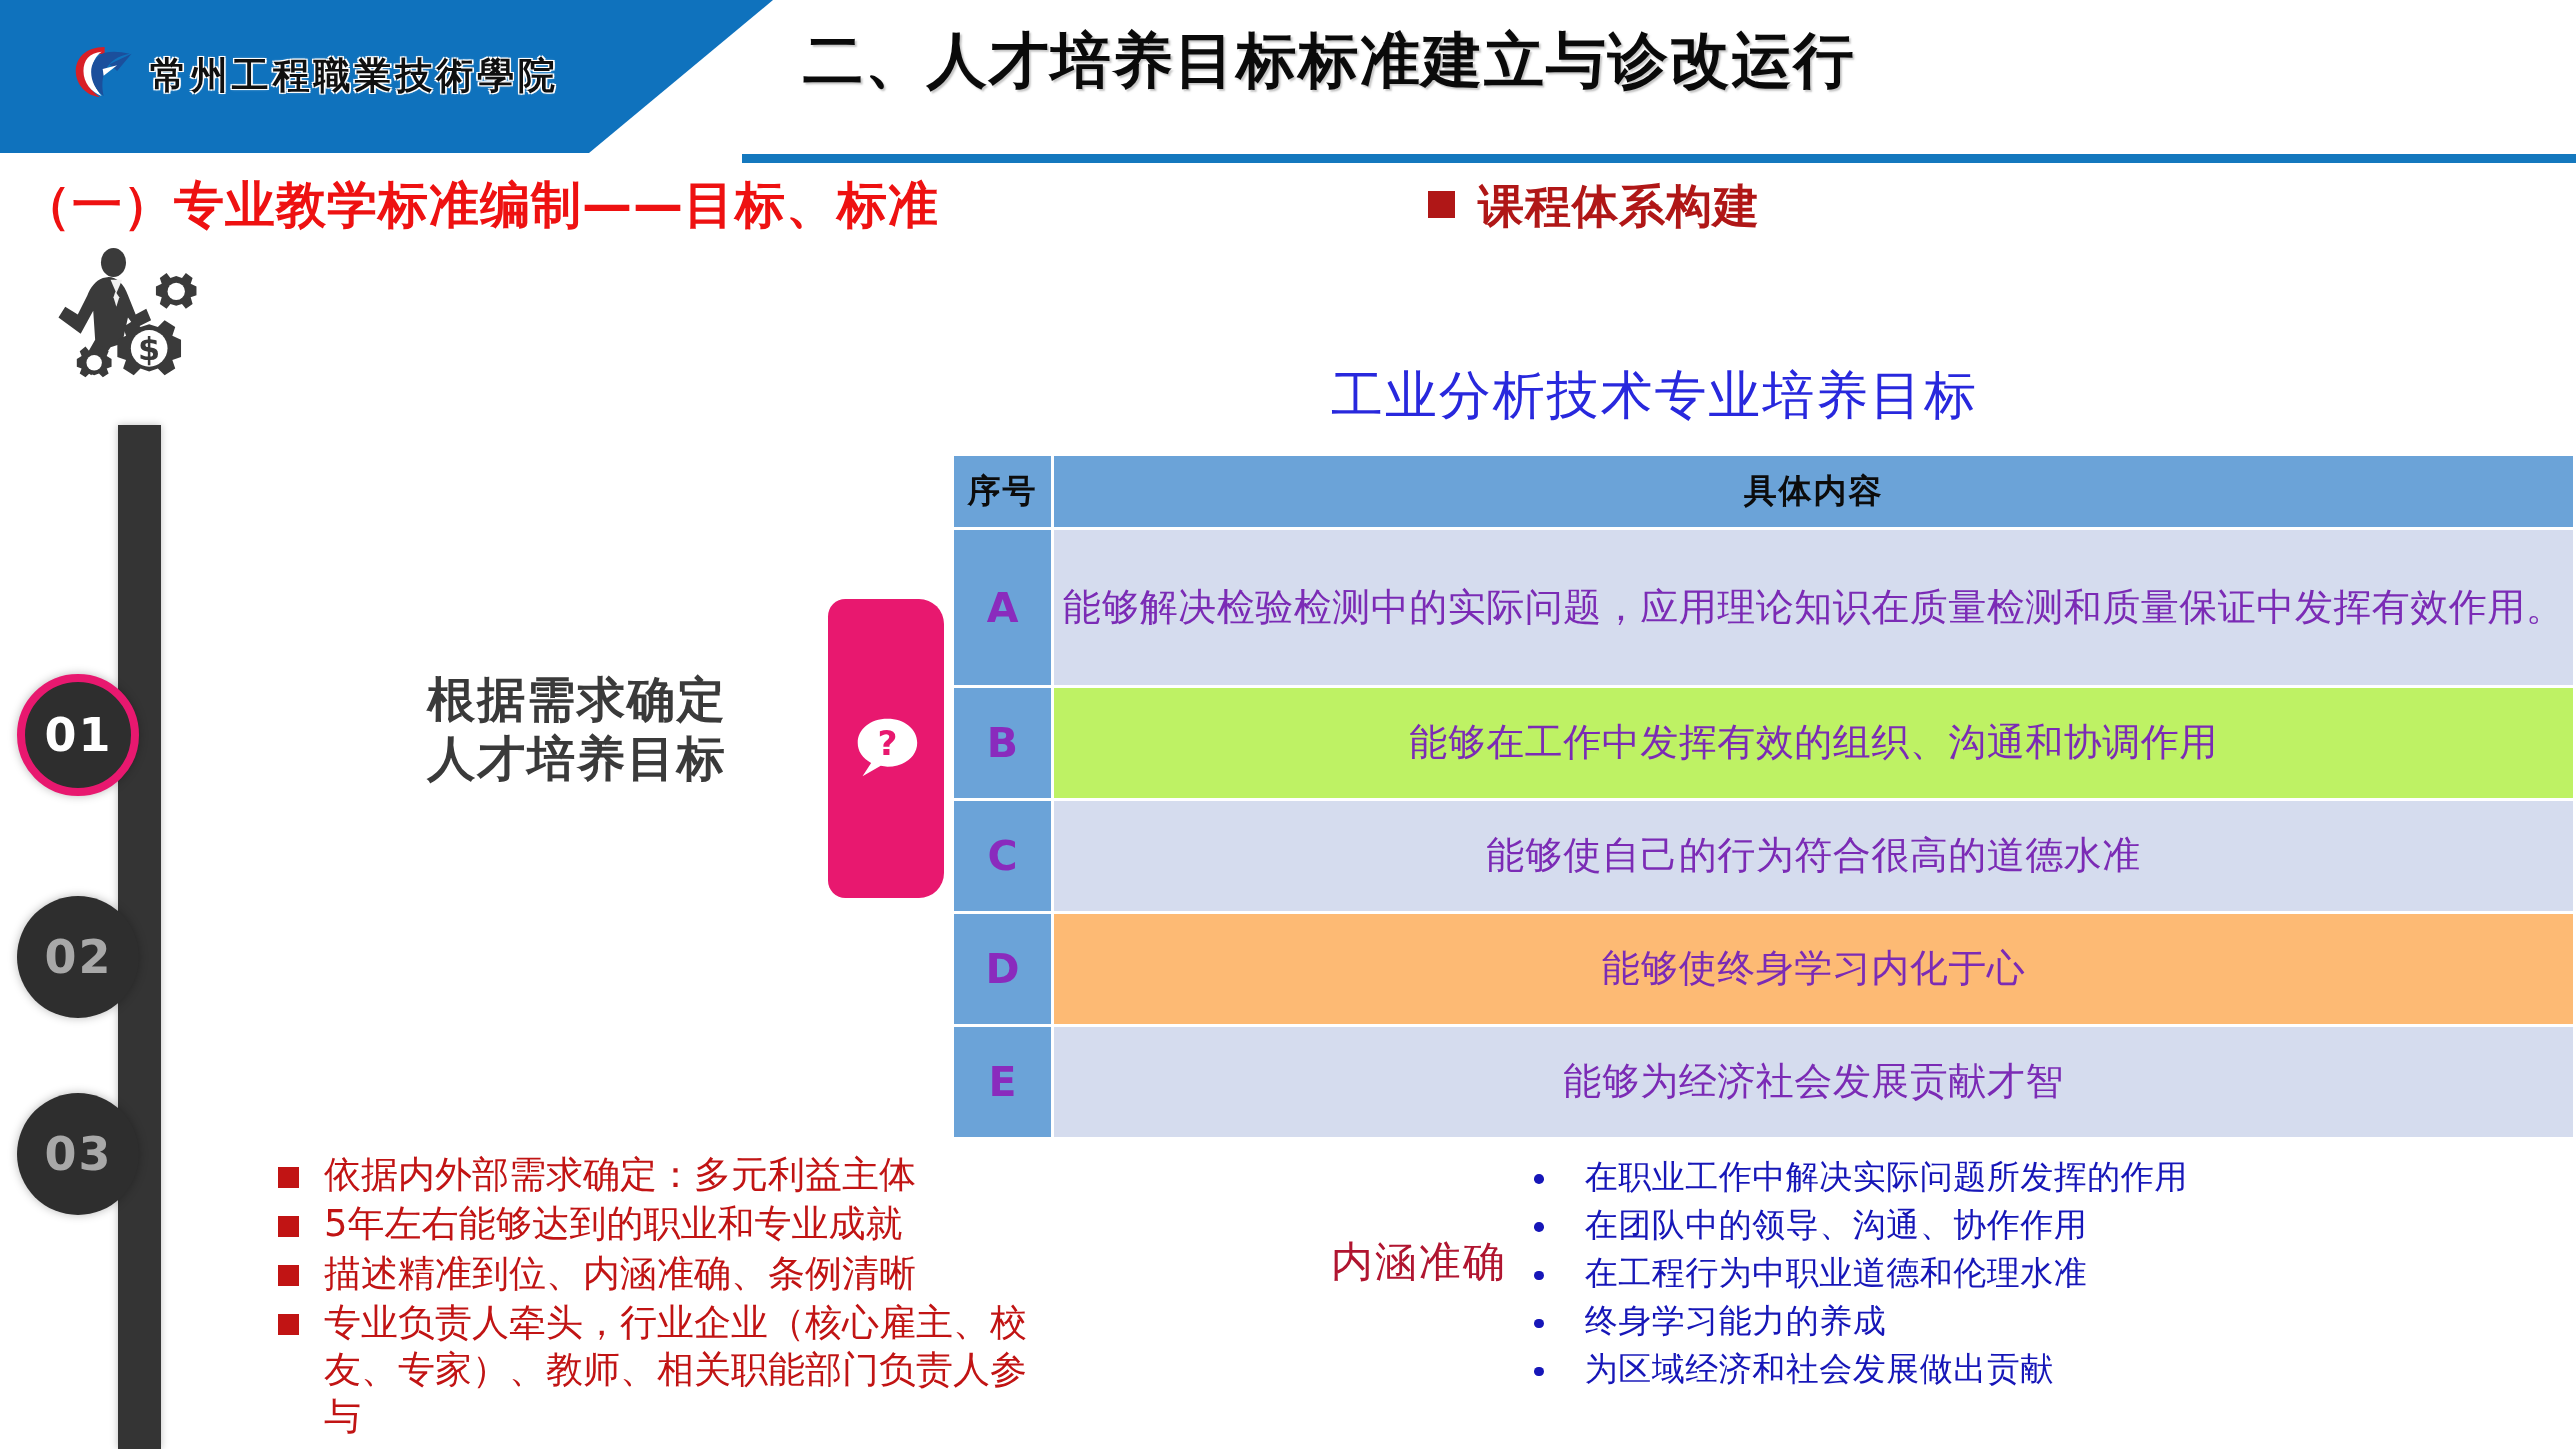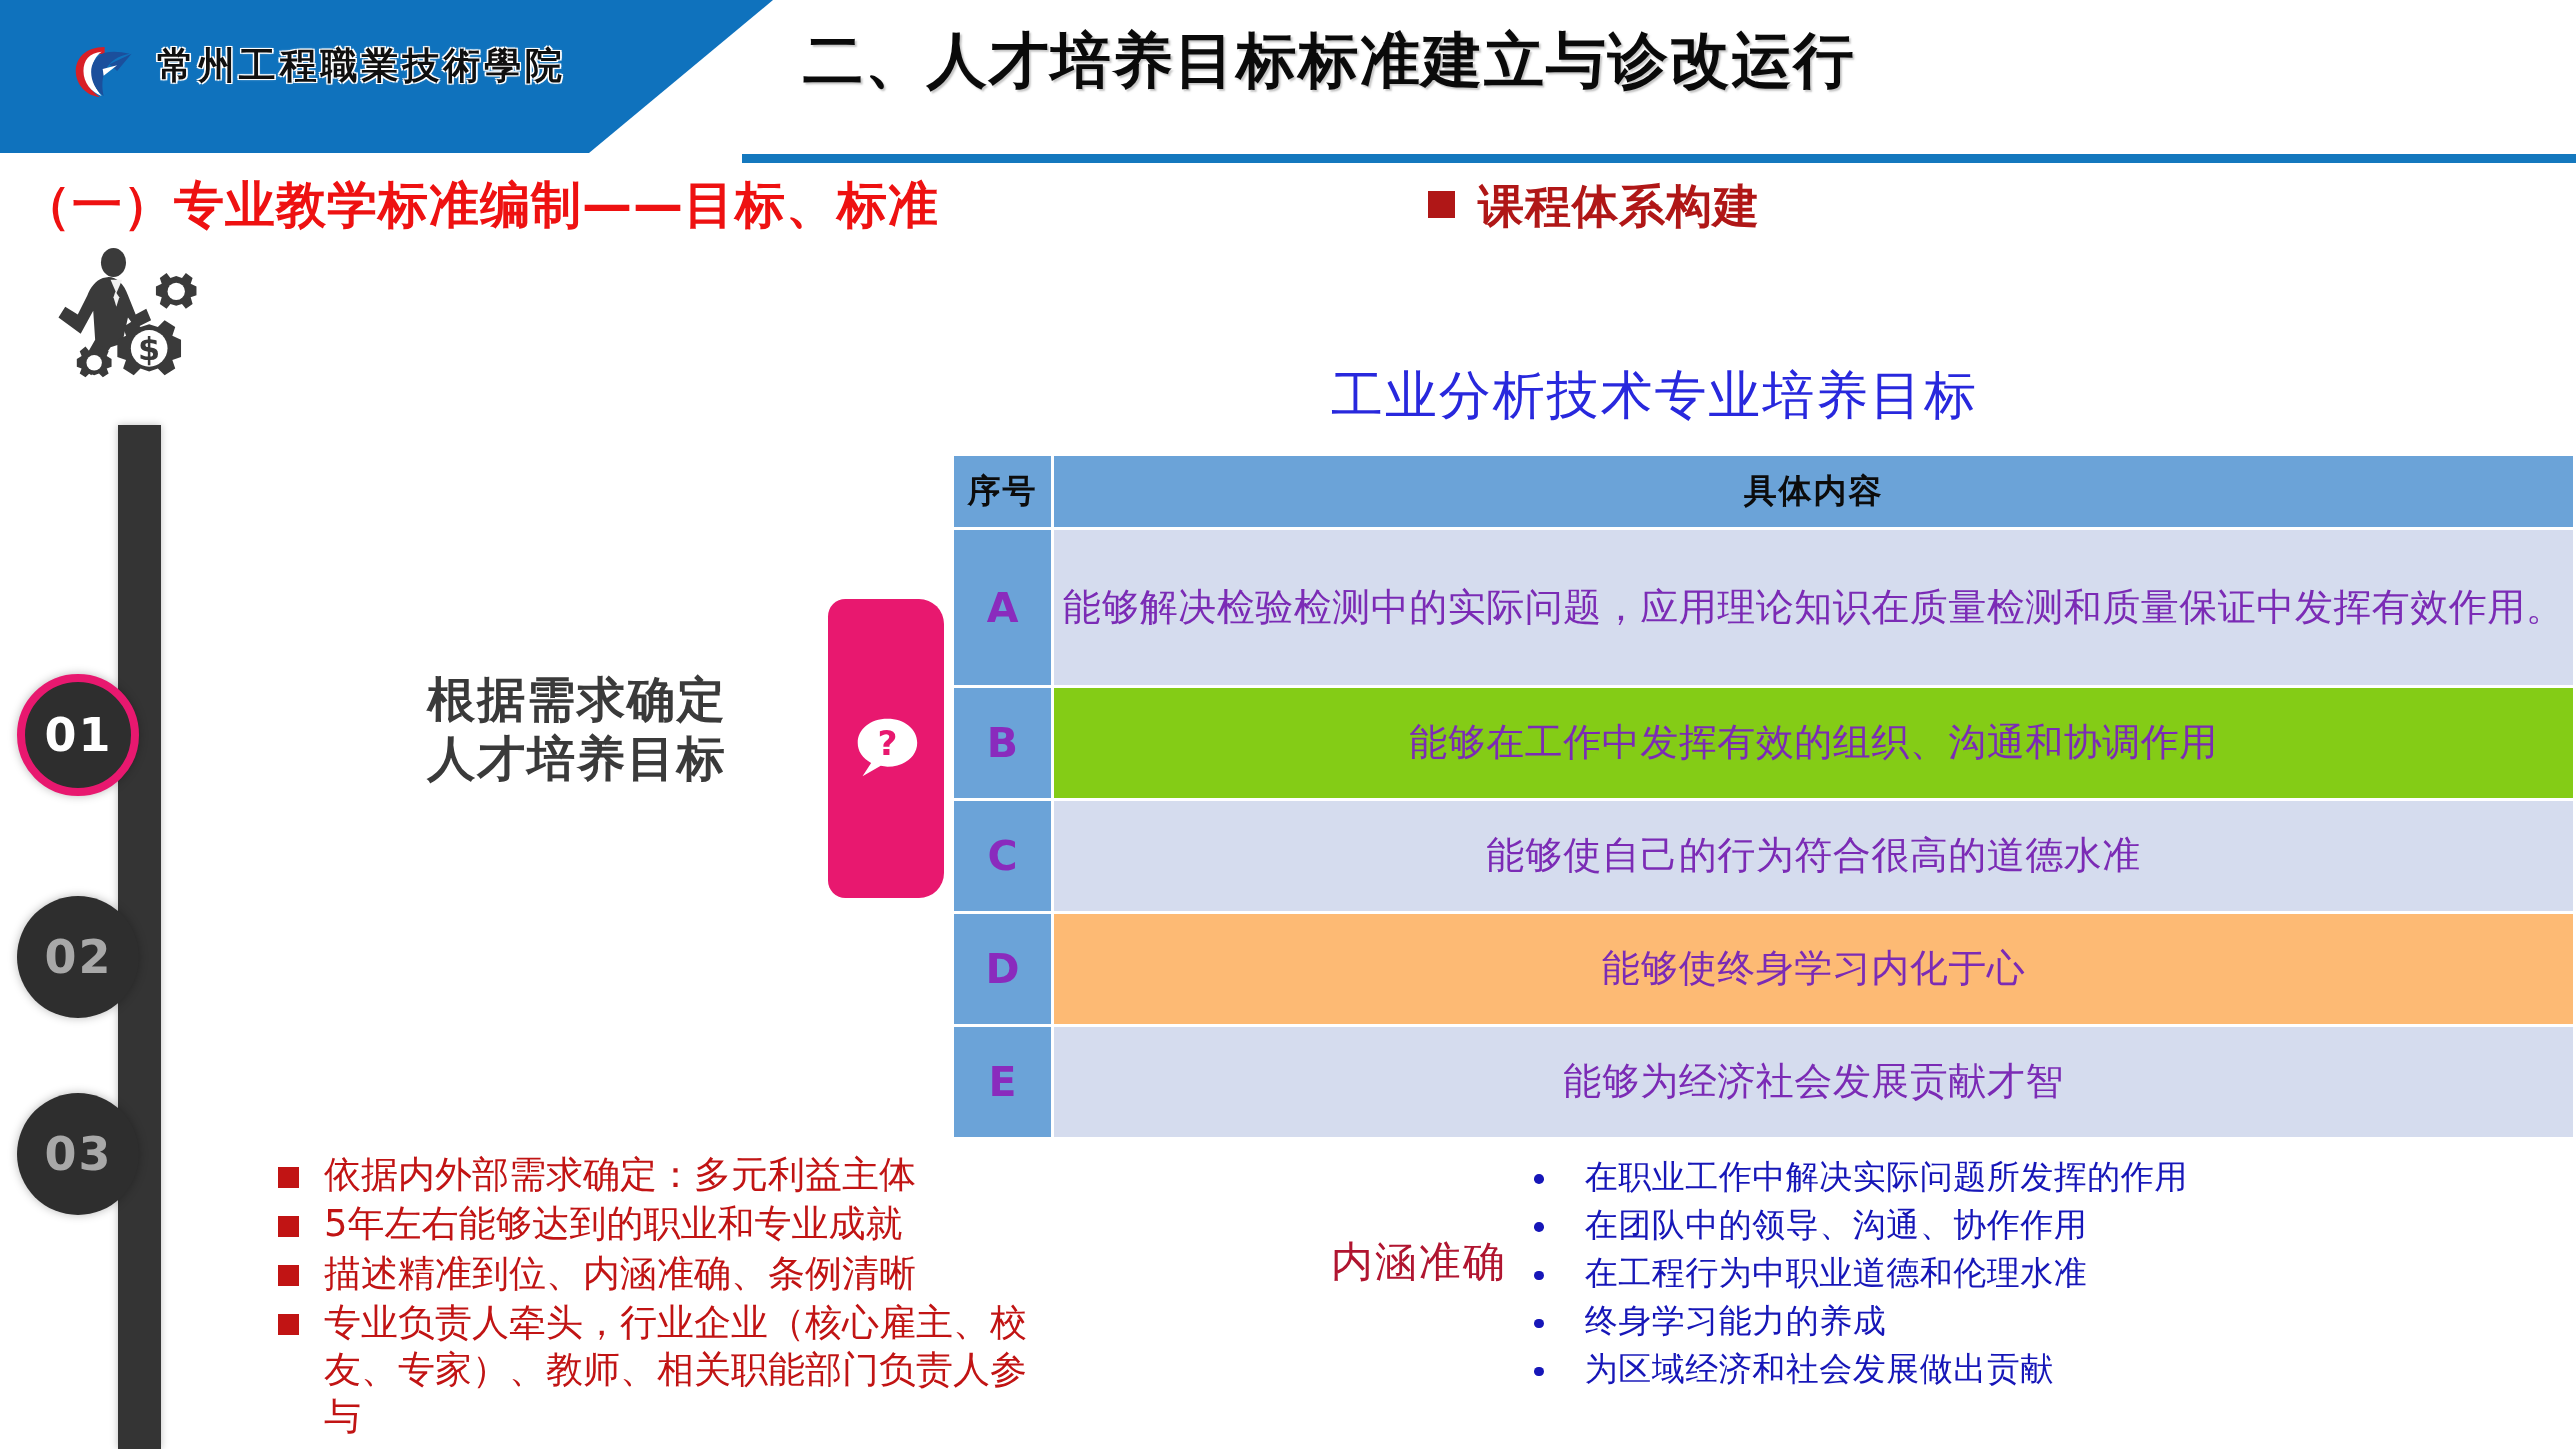--- a/index.html
+++ b/index.html
@@ -12,21 +12,21 @@
   .slide{position:absolute;inset:0;background:#fff;}
 
   
   .hdr-blue{
     position:absolute;left:0;top:0;width:773px;height:153px;
     background:#0f72bd;
     clip-path:polygon(0 0, 773px 0, 589px 153px, 0 153px);
   }
   .hdr-logo{
     position:absolute;left:70px;top:41px;
-    display:flex;align-items:flex-start;gap:12px;
+    display:flex;align-items:flex-end;gap:5px;
   }
   .logo-mark{width:75px;height:60px;position:relative;flex:none;}
   .logo-text{
     color:#101010;font-size:37px;font-weight:700;letter-spacing:3.9px;
     font-family:"DejaVu Serif","Liberation Serif",serif;
     text-shadow:
       -1.4px -1.4px 0 #fff, 1.4px -1.4px 0 #fff,
       -1.4px  1.4px 0 #fff, 1.4px  1.4px 0 #fff,
       0 0 2.9px #fff;
     white-space:nowrap;
@@ -115,21 +115,21 @@
   .col-letter{width:100px;}
   .cell-letter{
     background:#6ba3d8;text-align:center;
     font-size:41px;font-weight:700;color:#8a2bbd;
   }
   .cell-text{
     font-size:38px;color:#7b2bb5;line-height:1.62;
     padding:9.7px 13.5px 9.7px 17.4px;letter-spacing:0.5px;text-align:center;
   }
   .rowA .cell-text{background:#d5dcee;}
-  .rowB .cell-text{background:#84cc16;}
+  .rowB .cell-text{background:#bef264;}
   .rowC .cell-text{background:#d5dcee;margin-top:35px;}
   .rowD .cell-text{background:#fdba74;}
   .rowE .cell-text{background:#d5dcee;}
 
   
   .red-list{position:absolute;left:278px;top:1151px;width:782px;}
   .red-item{display:flex;align-items:flex-start;margin-bottom:1.9px;}
   .red-sq{
     width:21px;height:21px;background:#c11414;margin-top:15.5px;
     margin-right:25px;flex:none;

